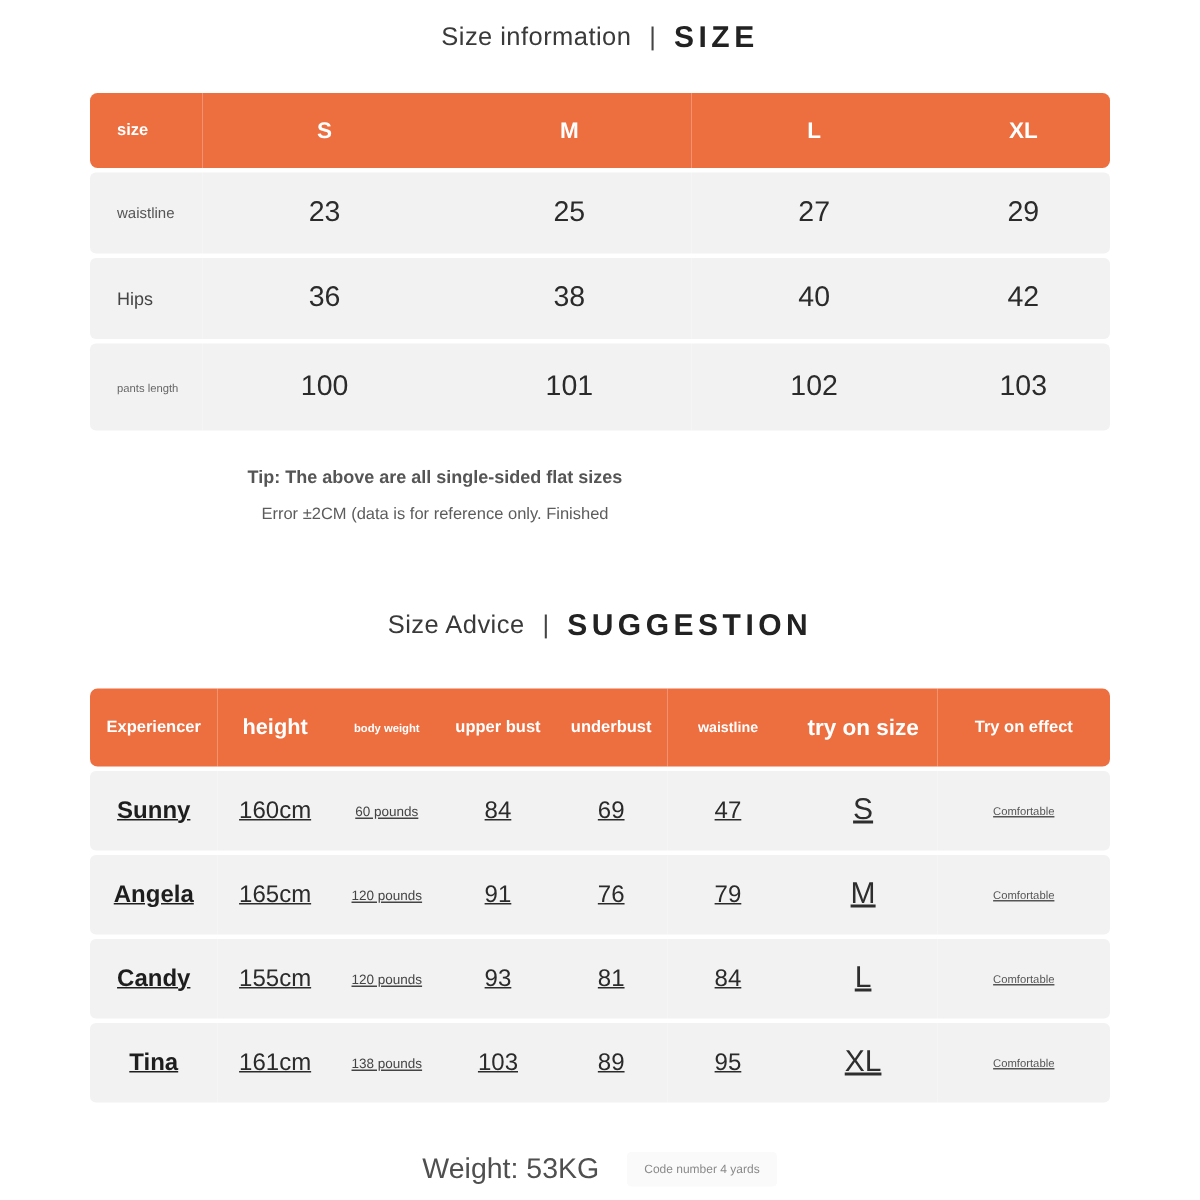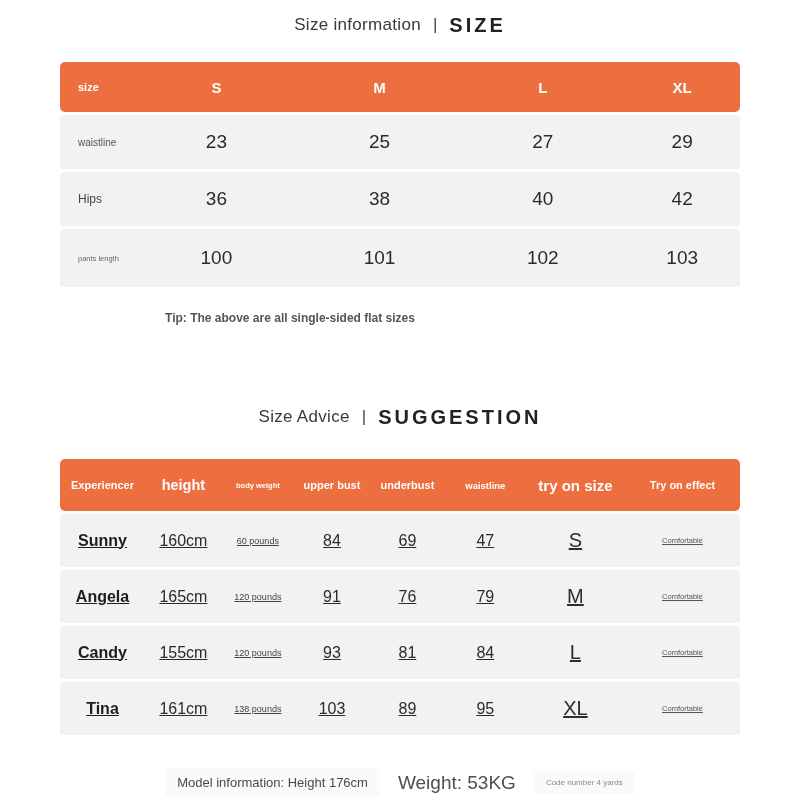--- a/index.html
+++ b/index.html
@@ -134,20 +134,21 @@
         <td>101</td>
         <td>102</td>
         <td>103</td>
       </tr>
     </tbody>
   </table>
 
   <div id="tip-block">
     <div class="tip-col" id="tip-left">
       <div class="l1">Tip: The above are all single-sided flat sizes</div>
+      <div class="l2">Error ±2CM (data is for reference only. Finished</div>
     </div>
     <div class="tip-col" id="tip-right">
     </div>
   </div>
 
   <div class="sec-title" id="title2">
     <span class="t-left">Size Advice</span>
     <span class="t-pipe">|</span>
     <span class="t-right">SUGGESTION</span>
   </div>
@@ -213,18 +214,17 @@
         <td>103</td>
         <td>89</td>
         <td>95</td>
         <td>XL</td>
         <td>Comfortable</td>
       </tr>
     </tbody>
   </table>
 
   <div id="footer">
-    <span class="f-box f-model">Model information: Height 176cm</span>
     <span class="f-weight">Weight: 53KG</span>
     <span class="f-box f-code">Code number 4 yards</span>
   </div>
 
 </div>
 
 </body></html>

